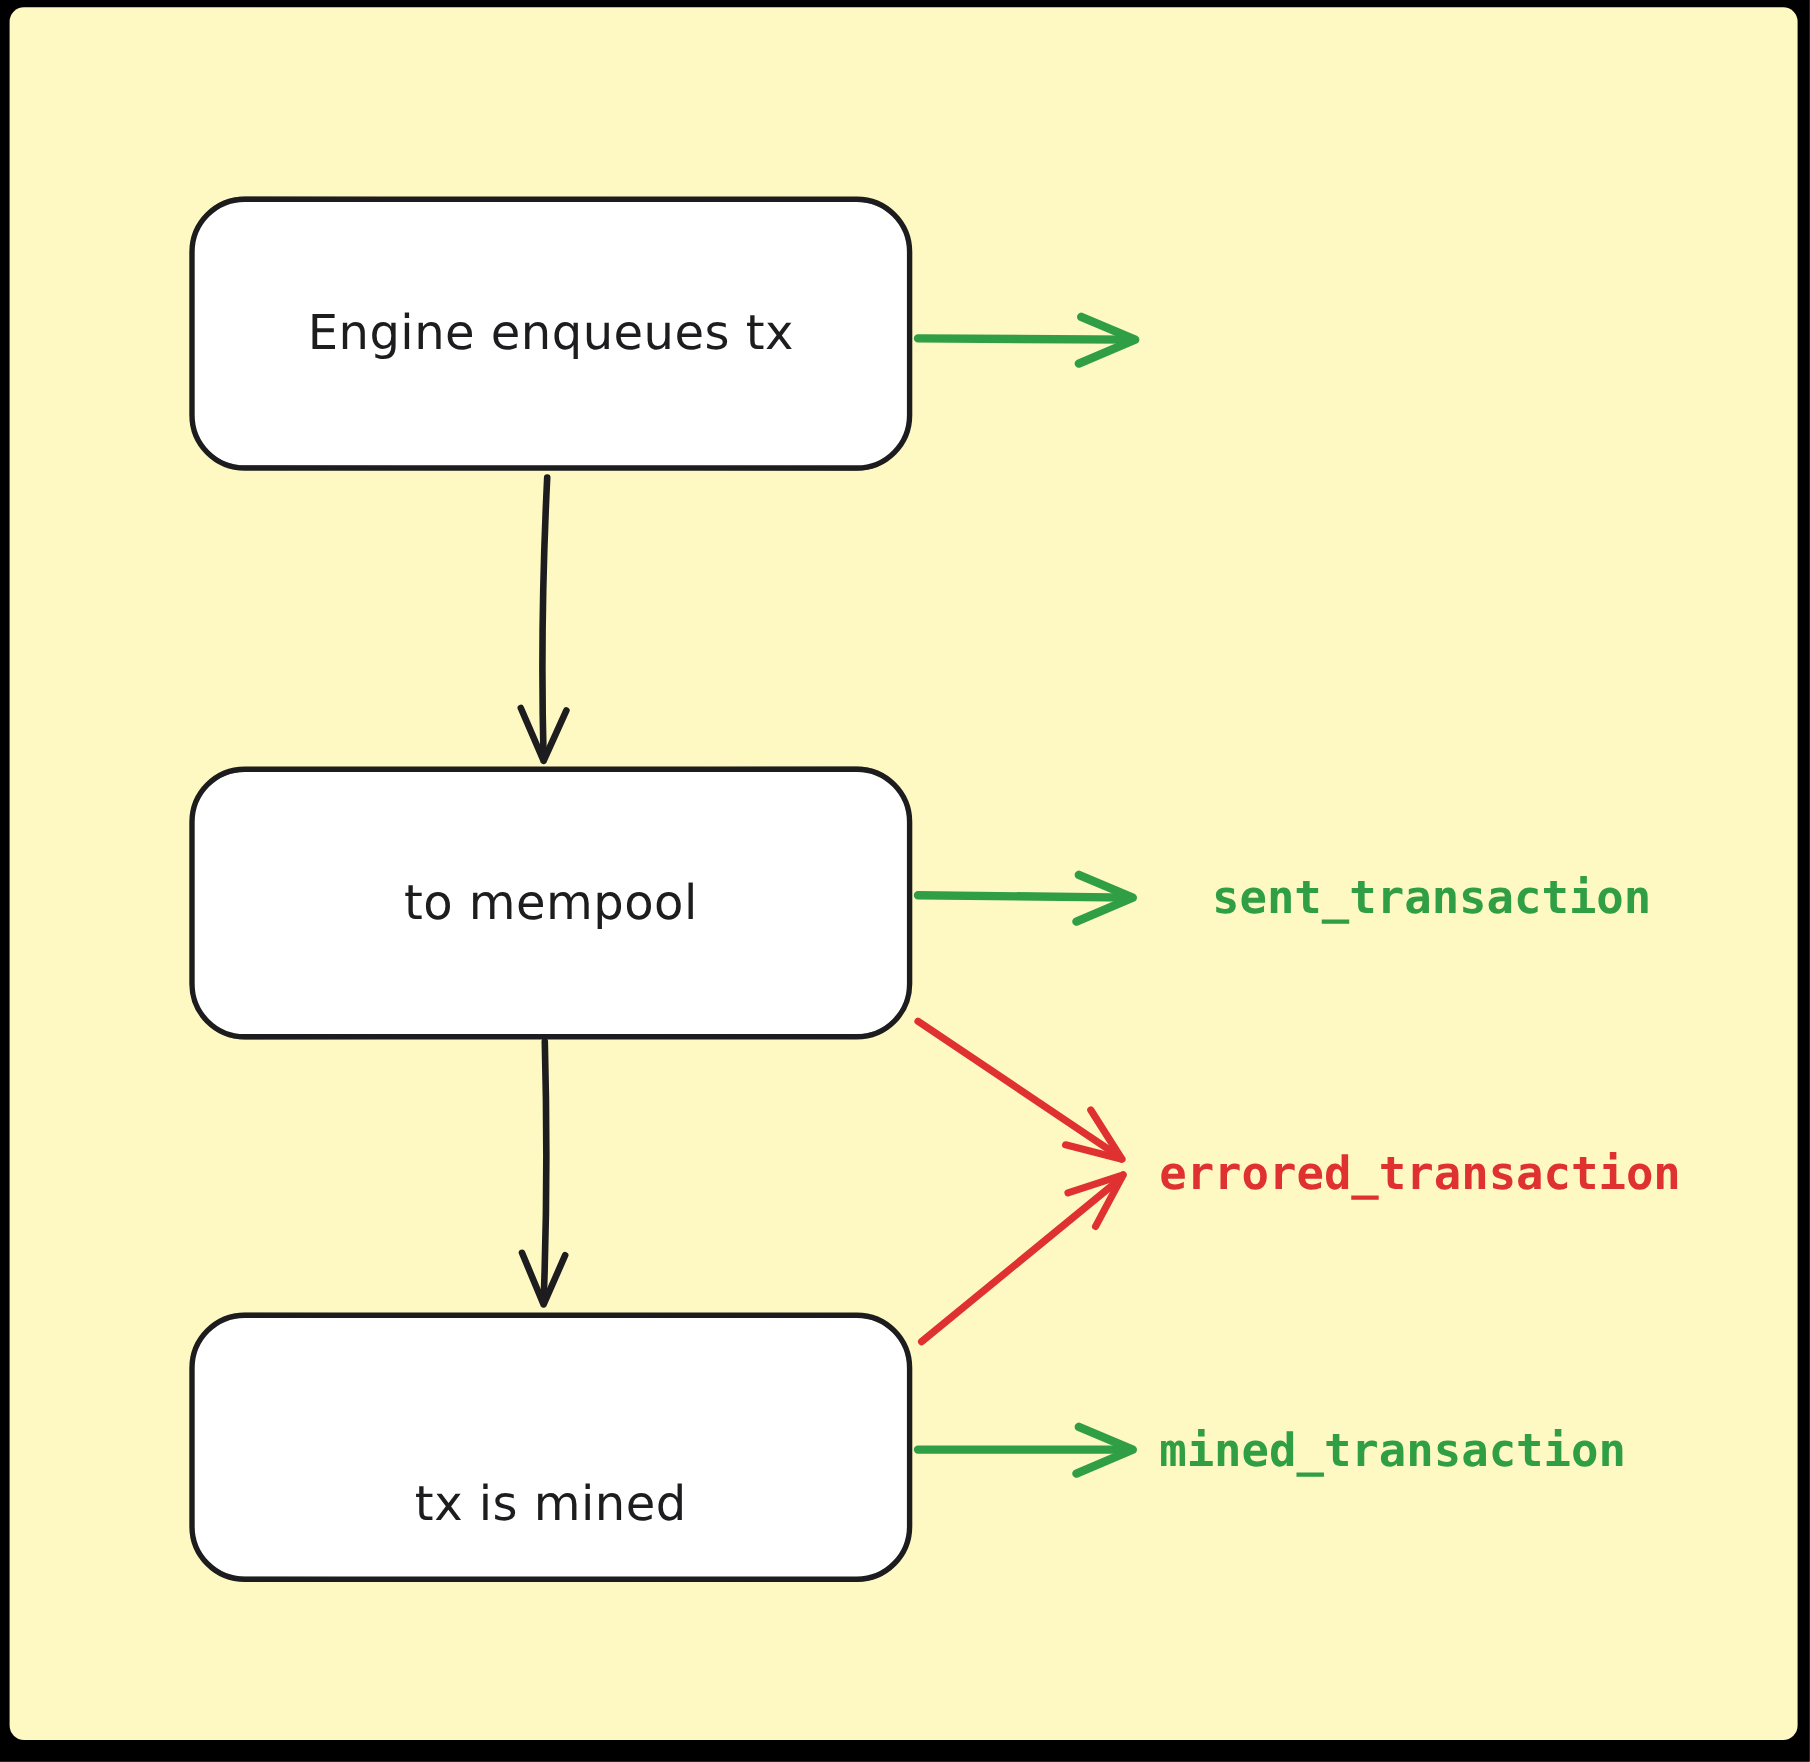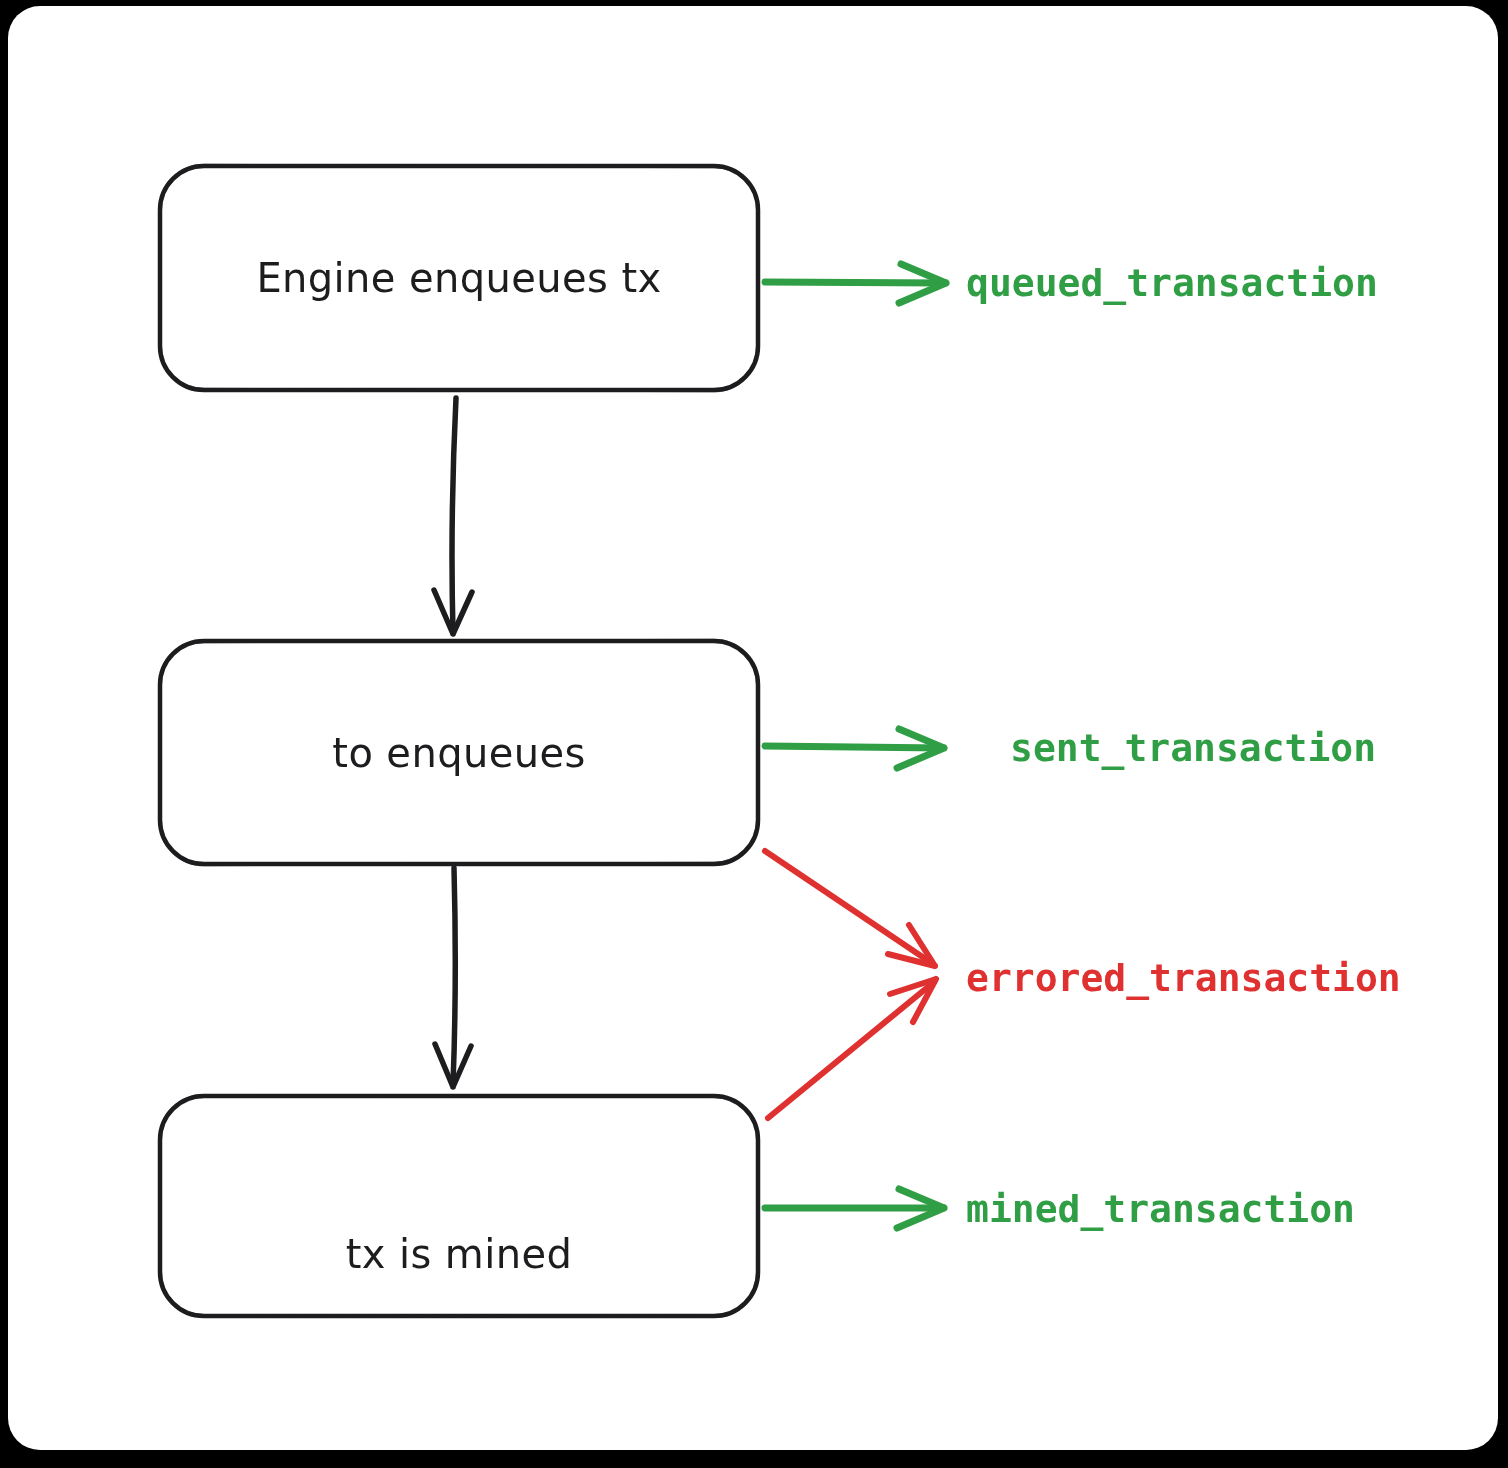--- a/index.html
+++ b/index.html
@@ -15,22 +15,22 @@
     position: relative;
     width: 1508px;
     height: 1468px;
   }
   .canvas {
     position: absolute;
     left: 8px;
     top: 6px;
     width: 1490px;
     height: 1444px;
-    background: #ffffff;
-    border-radius: 32px;
+    background: #fef9c3;
+    border-radius: 12px;
   }
   svg.gfx {
     position: absolute;
     left: 0;
     top: 0;
     width: 1508px;
     height: 1468px;
     pointer-events: none;
   }
   .node-label {
@@ -120,25 +120,24 @@
           <path d="M760,1112 L926,976"></path>
           <path d="M928,973 L882,988 M928,973 L905,1016"></path>
         </g>
       </g>
     </svg>
 
     <div class="node-label node-label-engine">
       <span>Engine enqueues tx</span>
     </div>
     <div class="node-label node-label-mempool">
-      <span>to enqueues</span>
+      <span>to mempool</span>
     </div>
     <div class="node-label node-label-mined">
       <span>tx is mined</span>
     </div>
 
-    <div class="event-label event-success event-label-queued">queued_transaction</div>
     <div class="event-label event-success event-label-sent">sent_transaction</div>
     <div class="event-label event-success event-label-mined">mined_transaction</div>
     <div class="event-label event-error event-label-errored">errored_transaction</div>
 
   </div>
 </div>
 
 </body></html>

